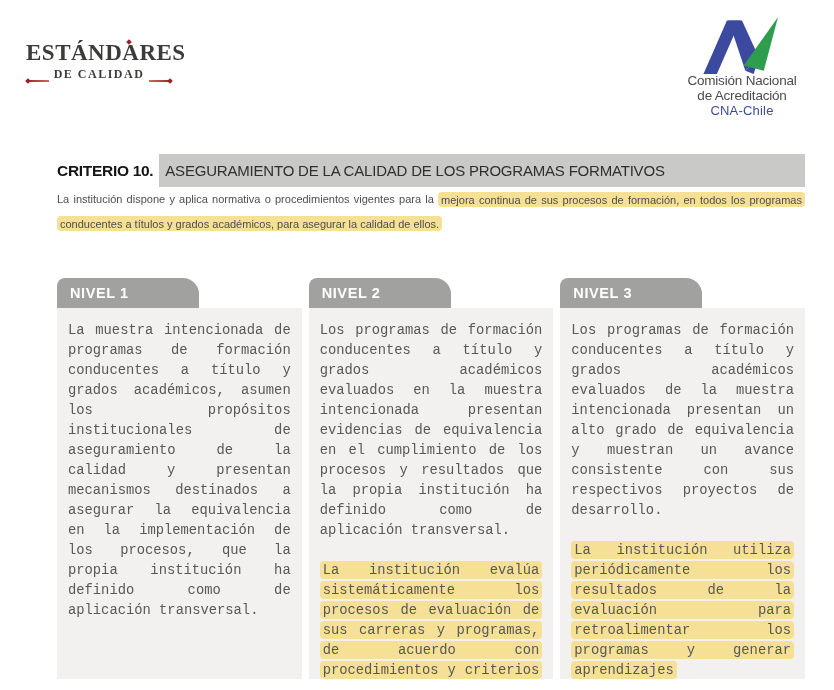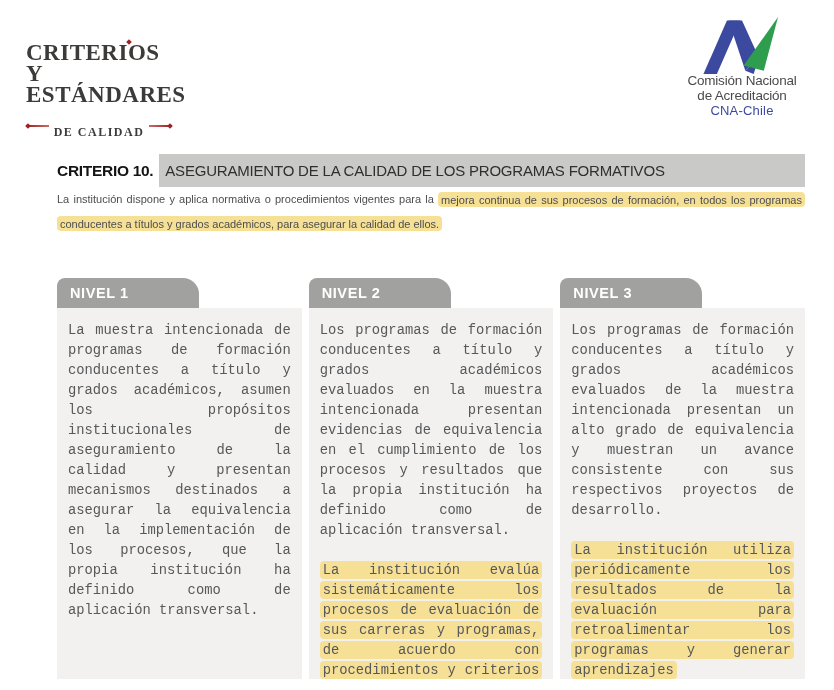--- a/index.html
+++ b/index.html
@@ -20,21 +20,21 @@
     position:relative;width:834px;height:690px;background:#fff;overflow:hidden;
     font-family:"Liberation Sans", sans-serif;
   }
 
   
   .brand-left{position:absolute;left:26px;top:42px;width:150px;color:var(--logo-dark);}
   .brand-line{font-family:"Liberation Serif", serif;font-weight:600;color:var(--logo_dark);
     font-size:23px;line-height:21px;letter-spacing:0.5px;}
   .brand-dot{position:absolute;left:101px;top:-2px;width:4px;height:4px;background:var(--logo_red);
     transform:rotate(45deg);}
-  .brand-sub{display:flex;align-items:flex-start;margin-top:20px;width:146px;}
+  .brand-sub{display:flex;align-items:flex-end;margin-top:4px;width:146px;}
   .brand-sub-text{font-family:"Liberation Serif", serif;font-weight:700;font-size:12px;
     letter-spacing:1.5px;color:var(--logo_dark);padding:0 5px;white-space:nowrap;}
   .brand-dash{flex:1;height:2px;background:linear-gradient(90deg,var(--logo_red),#c86b63);position:relative;}
   .brand-dash.right{background:linear-gradient(90deg,#c86b63,var(--logo_red));}
   .brand-dash::before{content:"";position:absolute;top:-1px;width:4px;height:4px;background:var(--logo_red);transform:rotate(45deg);}
   .brand-dash.left::before{left:0;}
   .brand-dash.right::before{right:0;}
 
   
   .brand-right{position:absolute;left:684px;top:12px;width:116px;text-align:center;}
@@ -67,21 +67,20 @@
   .level-body p{margin:0 0 19px 0;}
   .level-body p:last-child{margin-bottom:0;}
 </style>
 </head>
 <body>
 
 <div class="page">
 
   <div class="brand-left">
     <span class="brand-dot"></span>
-    <div class="brand-line">CRITERIOS Y</div>
     <div class="brand-line">ESTÁNDARES</div>
     <div class="brand-sub">
       <span class="brand-dash left"></span>
       <span class="brand-sub-text">DE CALIDAD</span>
       <span class="brand-dash right"></span>
     </div>
   </div>
 
   <div class="brand-right">
     <svg class="cna-graphic" width="84" height="62" viewBox="0 0 100 74" xmlns="http://www.w3.org/2000/svg">

